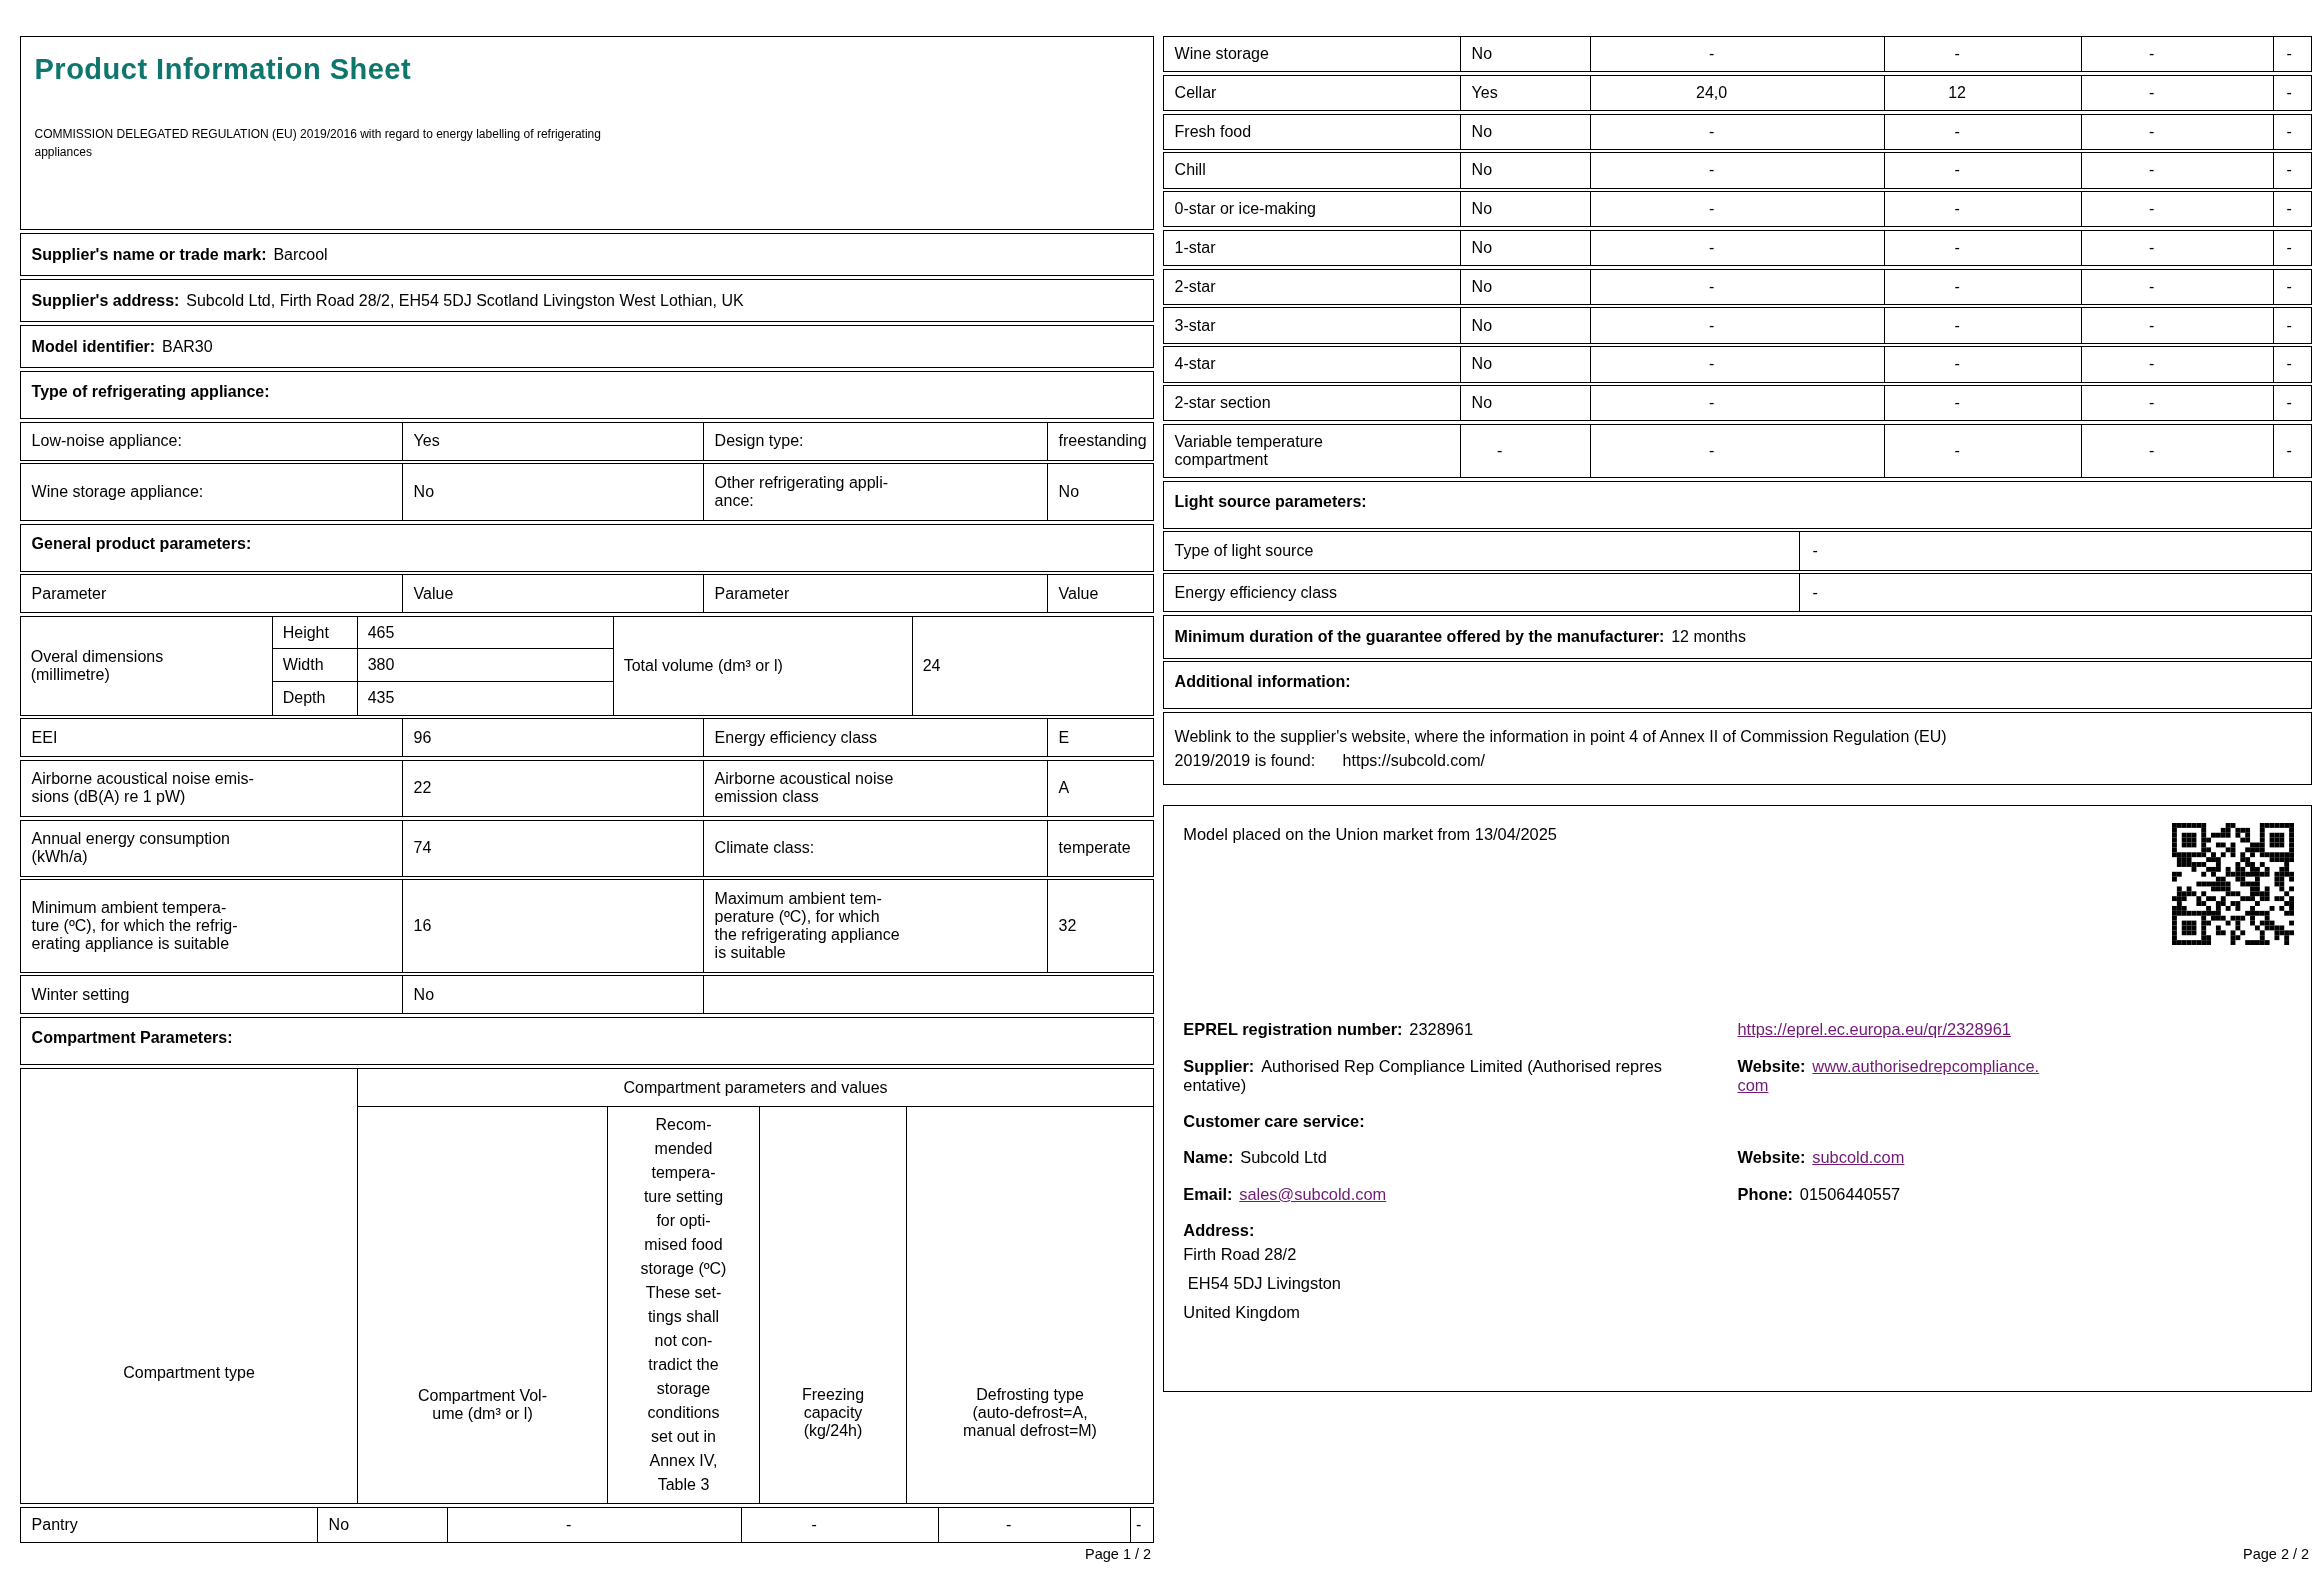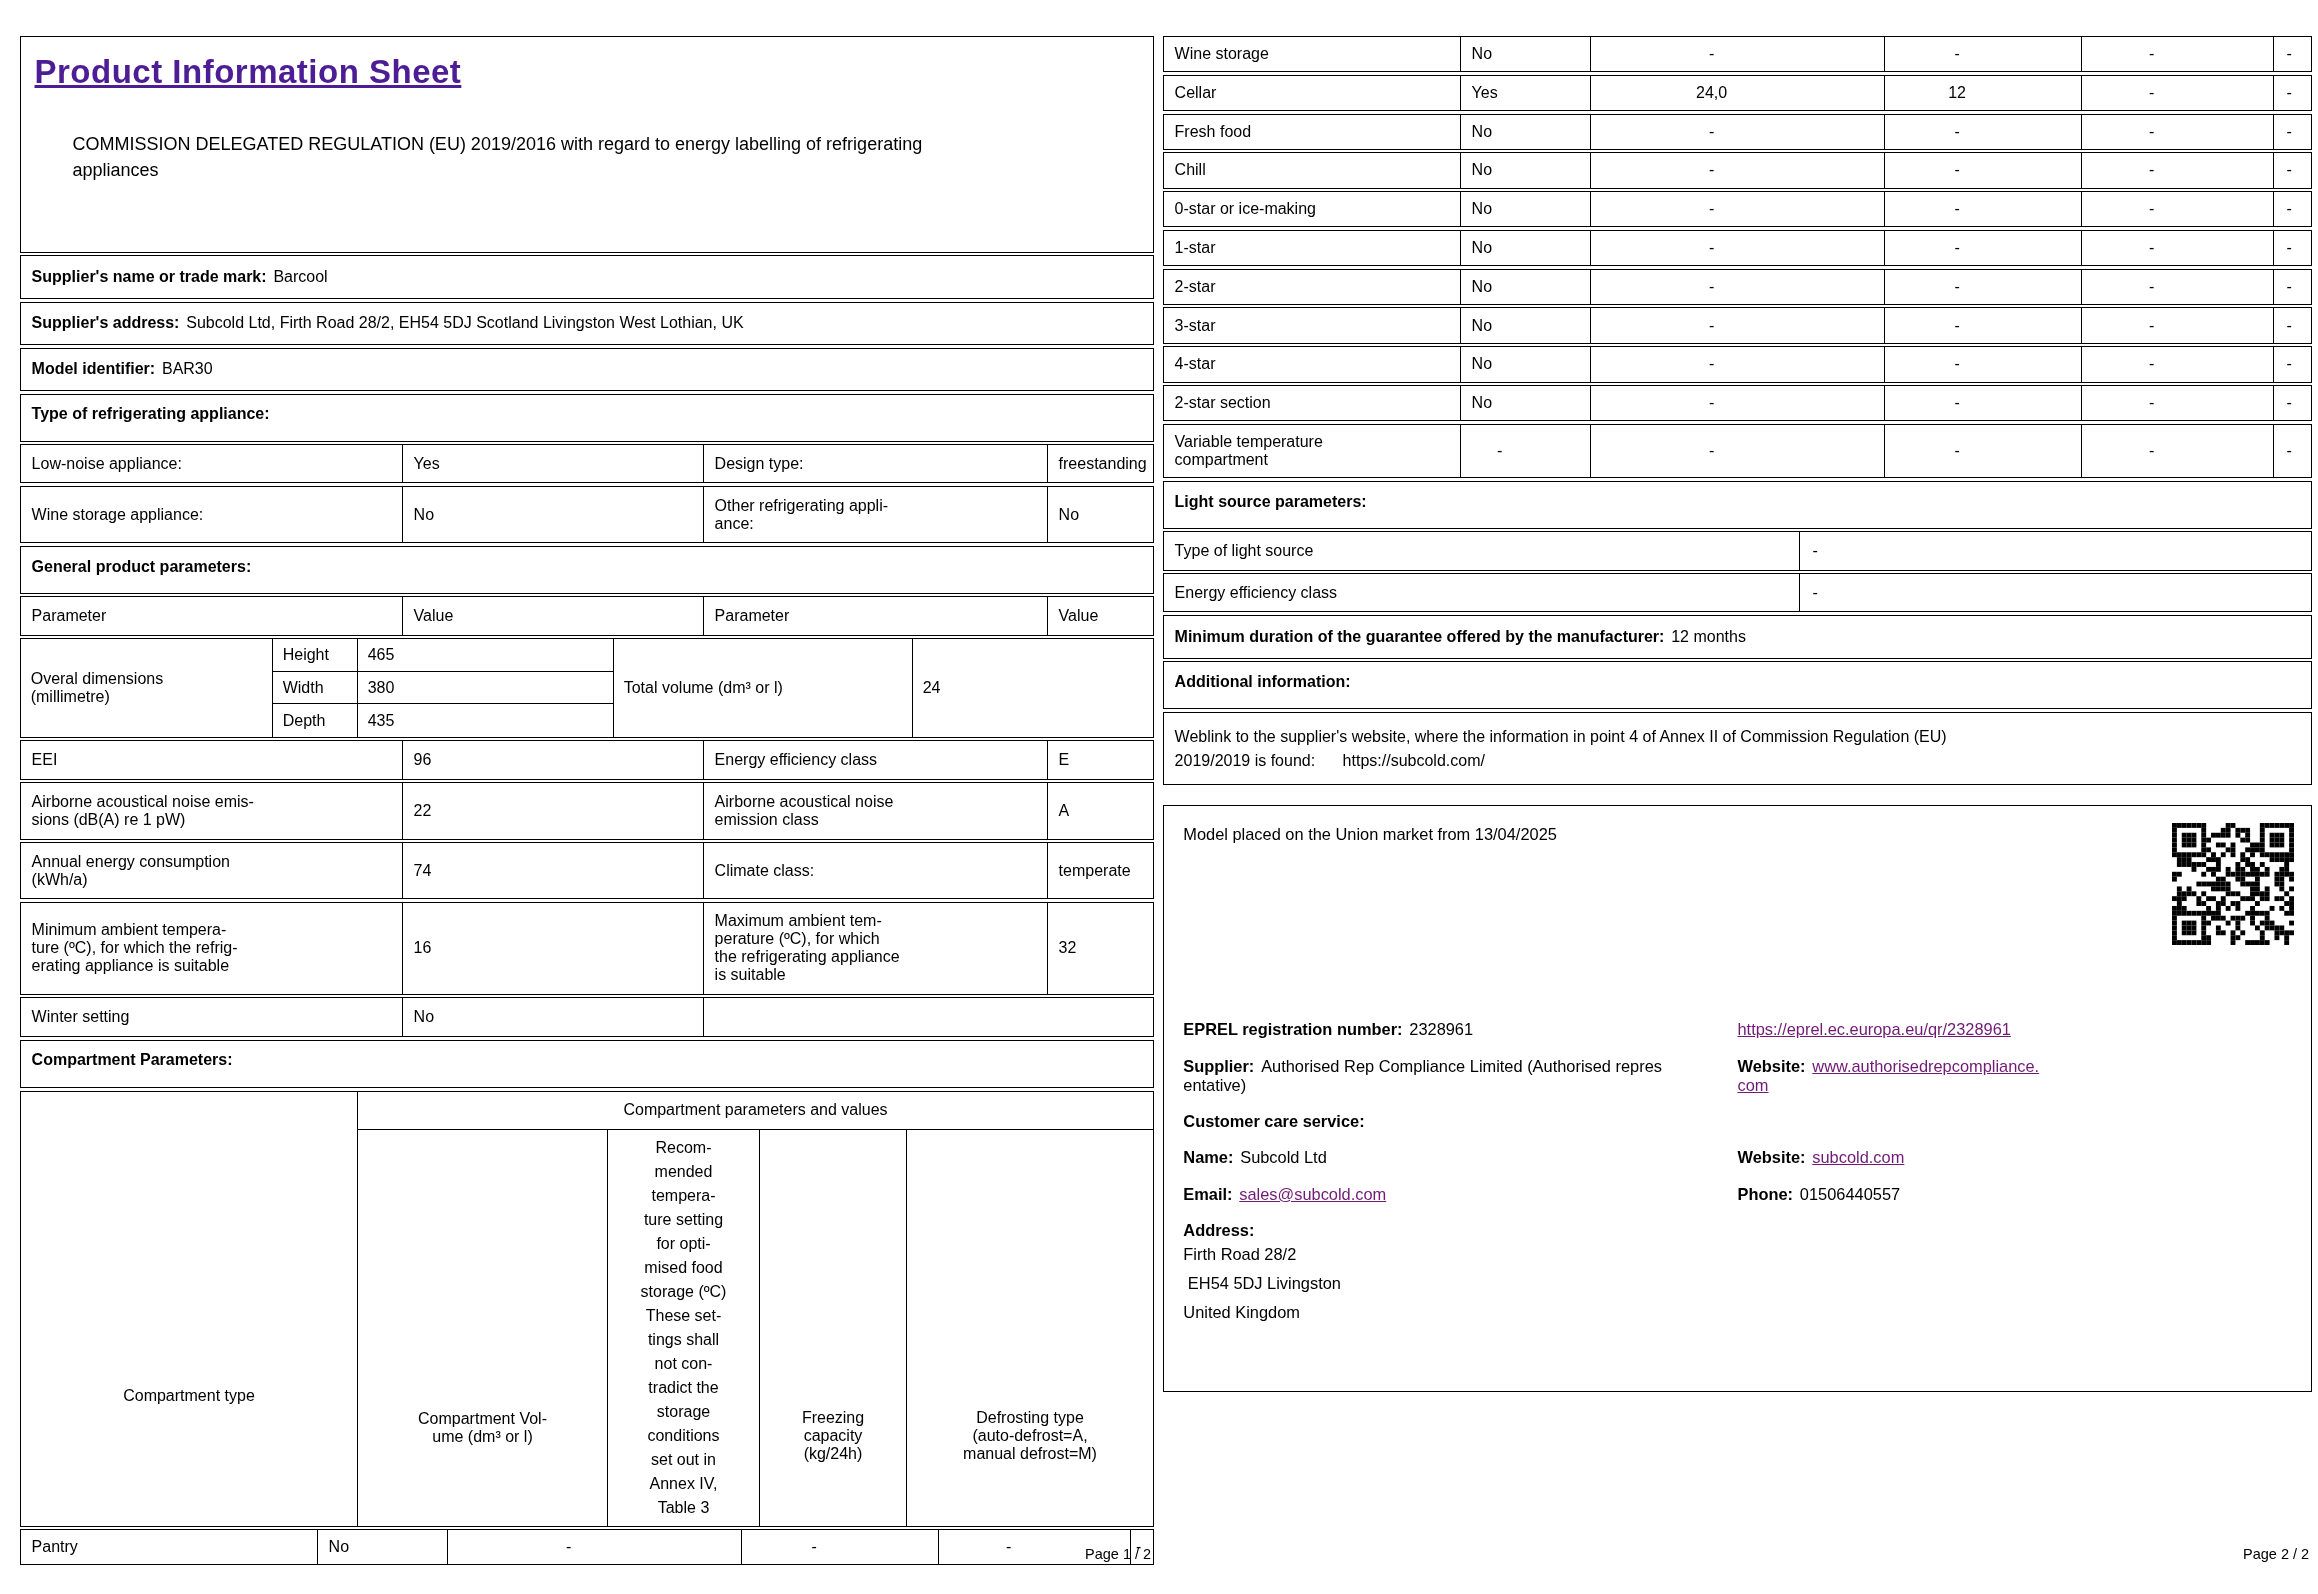--- a/index.html
+++ b/index.html
@@ -22,22 +22,22 @@
   .cell{padding:9.7px 6.8px 9.7px 10.6px;border-left:1.4px solid #000;box-sizing:border-box;display:flex;align-items:center;}
   .cell:first-child{border-left:none;}
   .ctr{justify-content:center;padding-left:0;text-align:center;}
   .pre{white-space:pre-line;}
   .prew{white-space:pre-wrap;}
   .b{font-weight:bold;}
   .lbl-val .val{margin-left:6.8px;}
   .heading{padding:10.6px 10.6px 17.4px 10.6px;font-weight:bold;}
   
   .titlebox{padding:16.4px 13.5px 68px 13.5px;}
-  .doc-title{font-size:33px;font-weight:bold;color:#4c1d95;letter-spacing:0.5px;text-decoration:underline;}
-  .doc-sub{margin-top:40px;line-height:1.45;font-size:18px;margin-left:38px;}
+  .doc-title{font-size:29px;font-weight:bold;color:#0f766e;letter-spacing:0.5px;}
+  .doc-sub{margin-top:40px;line-height:1.45;font-size:12px;}
   
   .inforow{padding:11.6px 10.6px;}
   
   .dimsgrid{display:grid;grid-template-columns:251px 85px 256px 299px 1fr;grid-template-rows:1fr 1fr 1fr;border:1.4px solid #000;margin-top:2.4px;box-sizing:border-box;}
   .dimsgrid .dcell{border-left:1.4px solid #000;padding:6.8px 5.8px 6.8px 9.7px;display:flex;align-items:center;box-sizing:border-box;}
   .dimsgrid .span3{grid-row:1/4;}
   .dimsgrid .c1{border-left:none;}
   .dimsgrid .hb{border-bottom:1.4px solid #000;}
   
   .comphead{display:grid;grid-template-columns:336px 1fr;}

